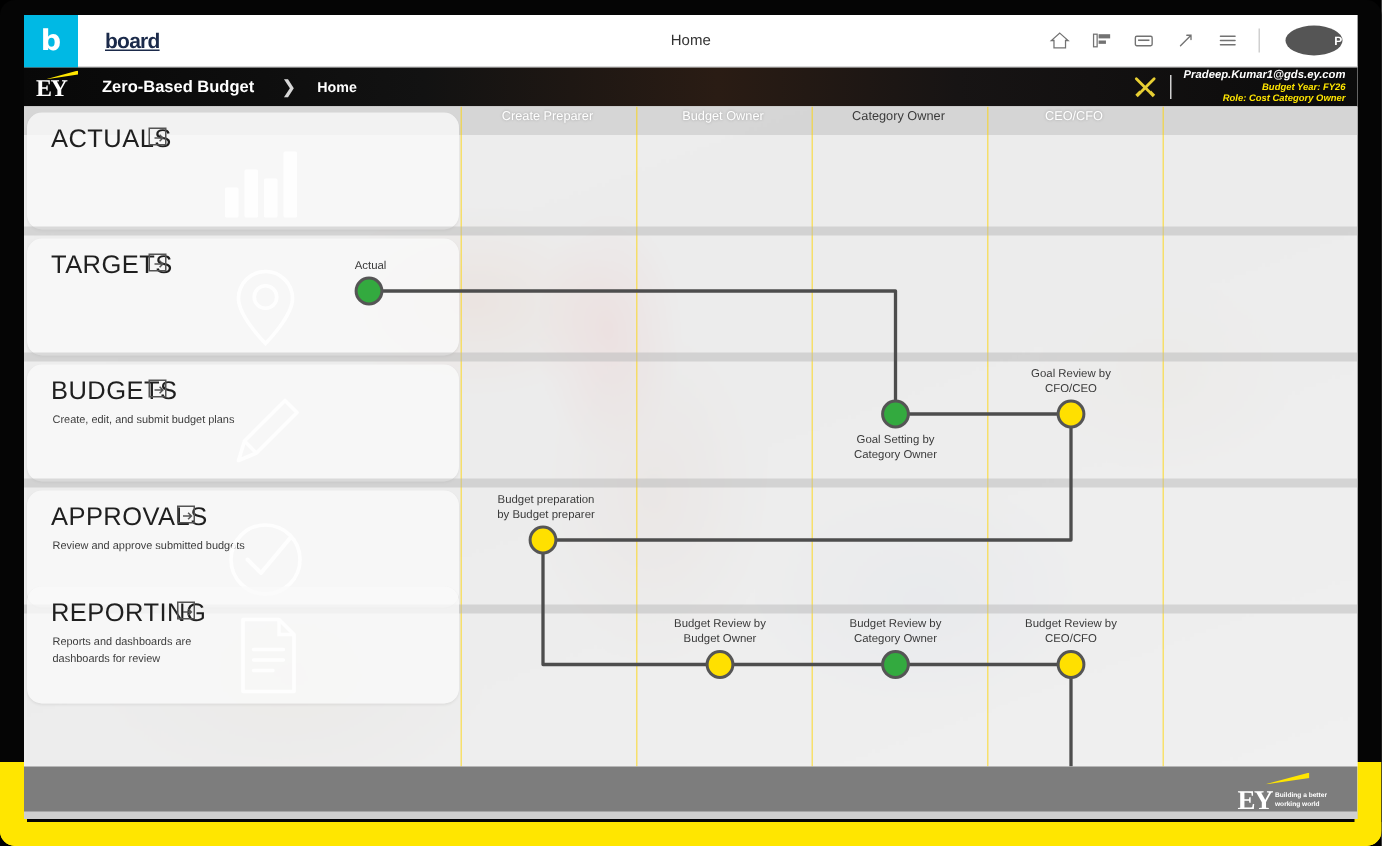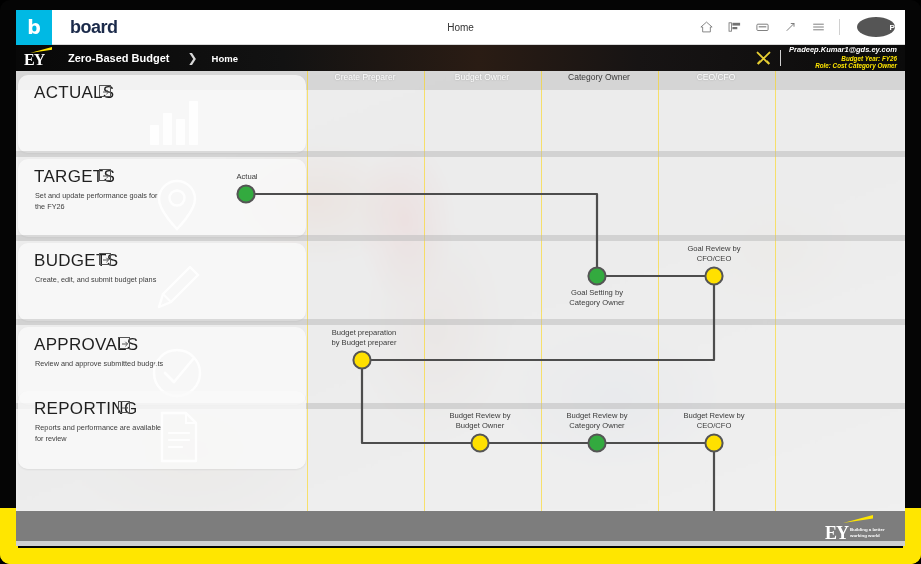--- a/index.html
+++ b/index.html
@@ -44,22 +44,22 @@
     border-bottom: 1px solid #d9d9d9;
     display: flex; align-items: center;
   }
   #board-logo-box {
     width: 36px; height: 35px; background: #00b9e4;
     display: flex; align-items: center; justify-content: center;
     color: #fff; font-size: 19px; font-weight: 700;
     font-family: "DejaVu Sans", sans-serif; line-height: 1;
   }
   #board-word {
-    margin-left: 18px; font-size: 18px; font-weight: 700;
-    color: #1b2a4a; letter-spacing: -0.5px;
+    margin-left: 18px; font-size: 14px; font-weight: 700;
+    color: #1b2a4a; letter-spacing: -0.5px; text-decoration: underline;
   }
   #board-home {
     position: absolute; left: 0; right: 0; text-align: center;
     font-size: 10px; color: #333;
   }
   #board-icons {
     position: absolute; right: 10px; display: flex; align-items: center; gap: 13px;
   }
   .hicon { width: 15px; height: 14px; display: block; opacity: .75; }
   #avatar {
@@ -321,21 +321,20 @@
               </svg></div>
           </div>
           <div class="rowgap" style="top: 80px;"></div>
           <div class="rowcard" style="top: 88px; height: 78px;">
             <div class="rtitle">TARGETS</div>
             <div class="openbox" style="left: 81.1px;">
               <svg viewBox="0 0 12 12" width="12" height="12">
                 <path d="M3 6 H8.5 M6.4 3.8 L8.6 6 L6.4 8.2" fill="none" stroke="#555" stroke-width="1"></path>
               </svg>
             </div>
-            <div class="rdesc">Set and update performance goals for the  FY26</div>
             <div class="bigicon"><svg viewBox="0 0 62 60">
                 <path d="M31 6 C21 6 13 14 13 24 C13 36 31 54 31 54 C31 54 49 36 49 24 C49 14 41 6 31 6 Z" fill="none" stroke="#ffffff" stroke-width="2.4"></path>
                 <circle cx="31" cy="23" r="7.5" fill="none" stroke="#ffffff" stroke-width="2.4"></circle>
               </svg></div>
           </div>
           <div class="rowgap" style="top: 164px;"></div>
           <div class="rowcard" style="top: 172px; height: 78px;">
             <div class="rtitle">BUDGETS</div>
             <div class="openbox" style="left: 81.1px;">
               <svg viewBox="0 0 12 12" width="12" height="12">
@@ -363,21 +362,21 @@
               </svg></div>
           </div>
           <div class="rowgap" style="top: 332px;"></div>
           <div class="rowcard" style="top: 320px; height: 78px;">
             <div class="rtitle">REPORTING</div>
             <div class="openbox" style="left: 99.7px;">
               <svg viewBox="0 0 12 12" width="12" height="12">
                 <path d="M3 6 H8.5 M6.4 3.8 L8.6 6 L6.4 8.2" fill="none" stroke="#555" stroke-width="1"></path>
               </svg>
             </div>
-            <div class="rdesc">Reports and performance are available for review</div>
+            <div class="rdesc">Reports and dashboards are dashboards for review</div>
             <div class="bigicon"><svg viewBox="0 0 62 60">
                 <path d="M16 6 H40 L50 16 V54 H16 Z" fill="none" stroke="#ffffff" stroke-width="2.4" stroke-linejoin="round"></path>
                 <path d="M40 6 V16 H50" fill="none" stroke="#ffffff" stroke-width="2.2"></path>
                 <path d="M23 26 H43 M23 33 H43 M23 40 H36" stroke="#ffffff" stroke-width="2.2" stroke-linecap="round"></path>
               </svg></div>
           </div>
         </div>
 
       <svg id="flow" viewBox="0 0 889 440">
         <path id="flowpath" fill="none" stroke="#4d4d4d" stroke-width="2.2" stroke-linejoin="round" stroke-linecap="round" d="M230,123 H581 V205 H698 V289 H346 V372 H698 V456 H816"></path>

